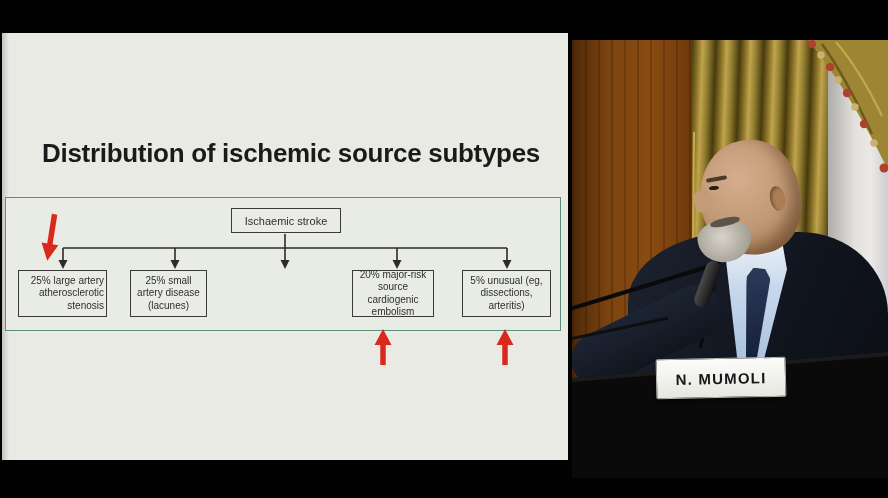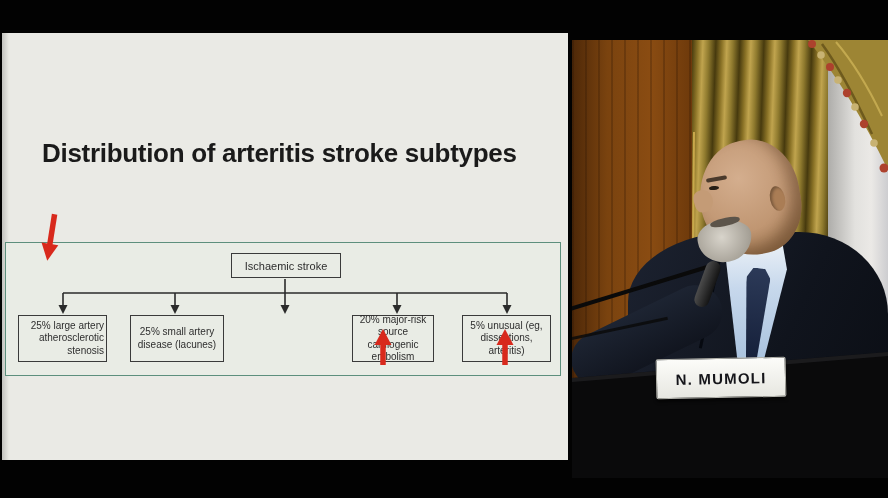--- a/index.html
+++ b/index.html
@@ -7,28 +7,28 @@
          font-family:"Liberation Sans",sans-serif;}
   .abs{position:absolute;}
 
   
   .slide{left:2px;top:33px;width:566px;height:427px;background:#eaeae5;}
   .slide::before{content:"";position:absolute;left:0;top:0;width:7px;height:100%;
       background:linear-gradient(90deg,#c2c2be,rgba(234,234,229,0));}
   .slide-title{left:40px;top:105px;font-size:26px;font-weight:700;color:#1a1a1a;
       letter-spacing:-0.3px;white-space:nowrap;}
 
-  .flow{left:3px;top:164px;width:554px;height:132px;border:1px solid #5d8f7d;background:#e9ece5;margin-top:45px;}
+  .flow{left:3px;top:164px;width:554px;height:132px;border:1px solid #5d8f7d;background:#e9ece5;}
   .fbox{position:absolute;border:1.5px solid #3a3a3a;display:flex;align-items:center;
       justify-content:center;text-align:center;color:#2e2e2e;box-sizing:border-box;
       background:#e9ece5;}
   .root-box{left:225px;top:10px;width:110px;height:25px;font-size:11px;}
   .child{top:72px;height:47px;font-size:10px;line-height:1.25;padding:1px 2px;}
   .b1{left:12px;width:89px;text-align:right;}
-  .b2{left:124px;width:94px;}
+  .b2{left:124px;width:77px;}
   .b3{left:233px;width:91px;}
   .b4{left:346px;width:82px;}
   .b5{left:456px;width:89px;}
   .connectors{left:0;top:0;width:554px;height:132px;}
 
   .red-arrow{overflow:visible;}
   .ra-diag{left:38px;top:178px;transform:rotate(9deg);}
   .ra-up1{left:371px;top:296px;}
   .ra-up2{left:493px;top:296px;}
 
@@ -89,21 +89,21 @@
       background:linear-gradient(#fcfcf9,#e7e7e1);border:1px solid #b3b3ac;border-radius:2px;
       box-shadow:0 3px 3px rgba(0,0,0,.55);display:flex;align-items:center;justify-content:center;
       font-size:15px;font-weight:700;letter-spacing:1.2px;color:#15151a;}
 </style>
 </head>
 <body>
 
 <div id="stage">
 
   <div class="abs slide">
-    <div class="abs slide-title">Distribution of arteritis stroke subtypes</div>
+    <div class="abs slide-title">Distribution of ischemic source subtypes</div>
 
     <div class="abs flow">
       <svg class="abs connectors" viewBox="0 0 554 132">
         <path d="M279,36 V50 M57,50 H501 M57,50 V63 M169,50 V63 M279,50 V63 M391,50 V63 M501,50 V63" stroke="#2b2b2b" stroke-width="1.6" fill="none"></path>
         <polygon points="52.5,62 61.5,62 57,71" fill="#2b2b2b"></polygon>
         <polygon points="164.5,62 173.5,62 169,71" fill="#2b2b2b"></polygon>
         <polygon points="274.5,62 283.5,62 279,71" fill="#2b2b2b"></polygon>
         <polygon points="386.5,62 395.5,62 391,71" fill="#2b2b2b"></polygon>
         <polygon points="496.5,62 505.5,62 501,71" fill="#2b2b2b"></polygon>
       </svg>

